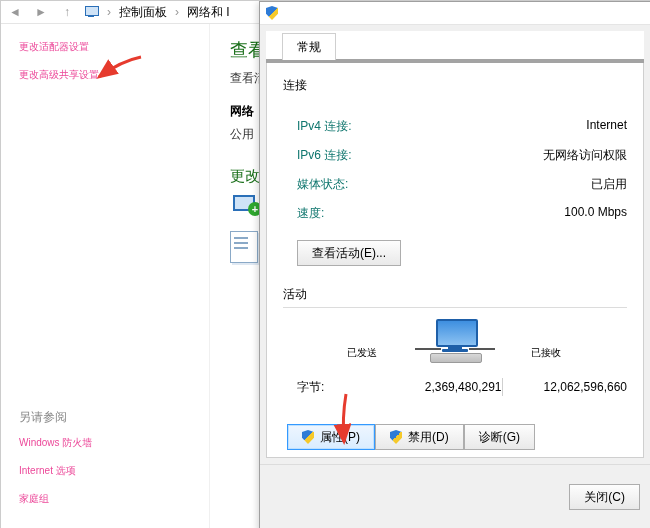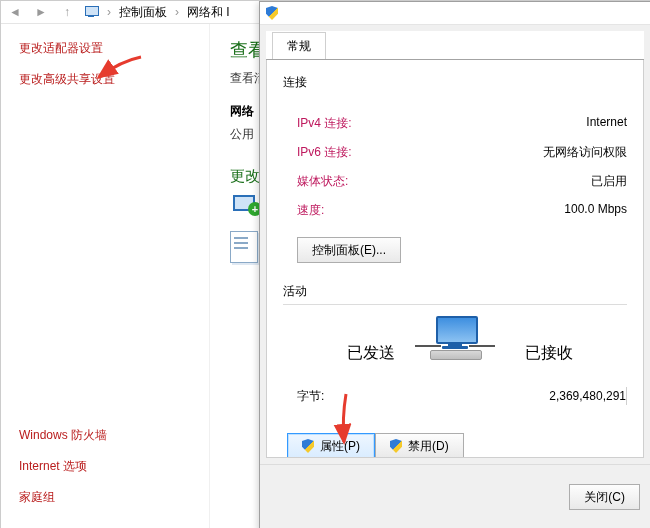--- a/index.html
+++ b/index.html
@@ -11,21 +11,21 @@
   .cp-addr .nav-btn{width:20px;height:18px;display:flex;align-items:center;justify-content:center;color:#999}
   .cp-addr .chev{color:#999;margin:0 2px}
   .cp-addr .crumb{color:#000}
   .cp-addr .monico{width:16px;height:14px;position:relative}
   .cp-addr .monico::before{content:"";position:absolute;left:2px;top:1px;width:12px;height:8px;border:1px solid #2a6fb8;background:#cfe3f7}
   .cp-addr .monico::after{content:"";position:absolute;left:5px;top:10px;width:6px;height:2px;background:#2a6fb8}
 
   .cp-body{display:flex;height:calc(100% - 22px)}
   .cp-side{width:180px;padding:16px 10px 10px 18px;display:flex;flex-direction:column}
   .cp-side .home{color:#0a56a4;margin-bottom:16px;font-size:13px}
-  .cp-side .lnk{color:#b91c1c;margin-bottom:14px;font-size:12px;cursor:pointer}
+  .cp-side .lnk{color:#ec4899;margin-bottom:14px;font-size:10px;cursor:pointer}
   .cp-side .sep{flex:1}
   .cp-side .see{color:#8a8a8a;margin-bottom:10px}
 
   .cp-main{flex:1;padding:14px 6px 0 20px;border-left:1px solid #f0f0f0;position:relative}
   .cp-main .h1{color:#1a6f1a;font-size:18px;margin-bottom:8px}
   .cp-main .sub{color:#333;margin-bottom:16px}
   .cp-main .row-label{font-weight:bold;margin-top:6px}
   .cp-main .row-sub{color:#333;margin-top:6px}
   .cp-main .sec{color:#1a6f1a;font-size:15px;margin-top:24px}
 
@@ -38,54 +38,54 @@
 
   
   .arrow{position:absolute;pointer-events:none}
   .arrow svg{overflow:visible}
 
   
   .dlg{position:absolute;left:258px;top:0;width:390px;height:527px;background:#f0f0f0;border:1px solid #9f9f9f;box-shadow:-2px 2px 6px rgba(0,0,0,.15);display:flex;flex-direction:column}
   .dlg-title{height:22px;background:#fff;border-bottom:1px solid #e5e5e5;display:flex;align-items:center;gap:6px;padding:0 6px;color:#555}
   .shield{width:12px;height:14px;display:inline-block;background:linear-gradient(135deg,#2e7bd6 0 50%,#f5c92b 50% 100%);clip-path:polygon(50% 0,100% 15%,100% 55%,50% 100%,0 55%,0 15%)}
 
-  .tabs{height:28px;background:#fff;border-bottom:1px solid #a3a3a3;display:flex;padding-left:6px;margin:6px 6px 0 6px}
+  .tabs{height:28px;background:#fff;border-bottom:4px solid #a3a3a3;display:flex;align-items:flex-end;padding-left:16px;margin:6px 6px 0 6px}
   .tab{height:26px;padding:0 14px;display:flex;align-items:center;border:1px solid #cfcfcf;border-bottom:none;background:#fff;position:relative;top:1px}
 
   .dlg-inner{flex:1;margin:0 6px 6px 6px;background:#fff;border:1px solid #cfcfcf;border-top:none;padding:14px 16px 12px 16px;display:flex;flex-direction:column;overflow:hidden}
 
   .grp-title{color:#000;margin-bottom:4px}
   .hr{height:1px;background:#dcdcdc;margin:4px 0 10px 0}
 
   .kv{display:flex;justify-content:space-between;margin:6px 0 6px 14px}
-  .kv .k{color:#be185d}
+  .kv .k{color:#0f766e}
   .kv .v{color:#000}
 
   .btn{display:inline-flex;align-items:center;justify-content:center;height:24px;padding:0 14px;border:1px solid #adadad;background:linear-gradient(#fdfdfd,#e9e9e9);cursor:pointer;font-size:12px}
   .btn.sel{border-color:#3399ff;box-shadow:inset 0 0 0 1px #bde0ff;background:linear-gradient(#eef6ff,#d9ecff)}
   .btn .shield{margin-right:6px}
 
   .details-row{margin:12px 0 0 14px}
 
   .activity{margin-top:20px}
   .act-head{display:flex;align-items:center;justify-content:center;margin:6px 0 4px 0;position:relative;height:46px}
-  .act-head .lbl{position:absolute;top:28px;font-size:16px}
+  .act-head .lbl{position:absolute;top:28px;font-size:10px}
   .act-head .sent{left:64px}
-  .act-head .recv{right:54px}
+  .act-head .recv{right:66px}
   .act-head .dash{position:absolute;top:30px;width:26px;height:2px;background:#555}
   .act-head .dash.l{left:132px}
   .act-head .dash.r{right:132px}
 
   .pcico{width:58px;height:44px;position:relative}
   .pcico .mon{position:absolute;left:10px;top:0;width:38px;height:24px;border:2px solid #1e5fa8;border-radius:2px;background:linear-gradient(#3e8fe0,#8cc2f2)}
   .pcico .base{position:absolute;left:22px;top:26px;width:14px;height:4px;background:#1e5fa8}
   .pcico .foot{position:absolute;left:16px;top:30px;width:26px;height:3px;background:#1e5fa8;border-radius:1px}
   .pcico .kbd{position:absolute;left:4px;top:34px;width:50px;height:8px;background:linear-gradient(#d8d8d8,#bfbfbf);border:1px solid #9a9a9a;border-radius:2px}
 
-  .bytes{display:flex;align-items:center;margin:26px 0 0 14px}
+  .bytes{display:flex;align-items:center;margin:14px 0 0 14px}
   .bytes .k{width:80px}
   .bytes .v{flex:1;text-align:right}
   .bytes .bar{width:1px;height:18px;background:#cfcfcf}
 
   .act-btns{display:flex;margin:28px 0 0 4px}
 
   .dlg-foot{display:flex;justify-content:flex-end;padding:19px 10px;border-top:1px solid #dcdcdc;background:#f0f0f0}
 
 </style>
 </head>
@@ -102,20 +102,21 @@
     <span class="crumb">控制面板</span>
     <span class="chev">›</span>
     <span class="crumb">网络和 I</span>
   </div>
 
   <div class="cp-body">
     <div class="cp-side">
       <div class="lnk">更改适配器设置</div>
       <div class="lnk">更改高级共享设置</div>
       <div class="sep"></div>
+      <div class="see">另请参阅</div>
       <div class="lnk">Windows 防火墙</div>
       <div class="lnk">Internet 选项</div>
       <div class="lnk">家庭组</div>
     </div>
 
     <div class="cp-main">
       <div class="h1">查看基</div>
       <div class="sub">查看活动</div>
       <div class="row-label">网络</div>
       <div class="row-sub">公用</div>
@@ -162,21 +163,21 @@
     </div>
     <div class="kv">
       <span class="k">媒体状态:</span>
       <span class="v">已启用</span>
     </div>
     <div class="kv">
       <span class="k">速度:</span>
       <span class="v">100.0 Mbps</span>
     </div>
     <div class="details-row">
-      <span class="btn">控制面板(E)...</span>
+      <span class="btn">查看活动(E)...</span>
     </div>
 
     <div class="activity">
       <div class="grp-title">活动</div>
       <div class="hr"></div>
 
       <div class="act-head">
         <span class="lbl sent">已发送</span>
         <span class="dash l"></span>
         <span class="pcico">
@@ -186,31 +187,33 @@
               <span class="kbd"></span>
         </span>
         <span class="dash r"></span>
         <span class="lbl recv">已接收</span>
       </div>
 
       <div class="bytes">
         <span class="k">字节:</span>
         <span class="v">2,369,480,291</span>
         <span class="bar"></span>
+        <span class="v">12,062,596,660</span>
       </div>
 
       <div class="act-btns">
         <span class="btn sel">
           <span class="shield"></span>
           <span>属性(P)</span>
         </span>
         <span class="btn">
           <span class="shield"></span>
           <span>禁用(D)</span>
         </span>
+        <span class="btn">诊断(G)</span>
       </div>
     </div>
   </div>
 
   <div class="dlg-foot">
     <span class="btn">关闭(C)</span>
   </div>
 
   <div class="arrow" style="left:70px;top:390px">
     <svg width="30" height="56">

